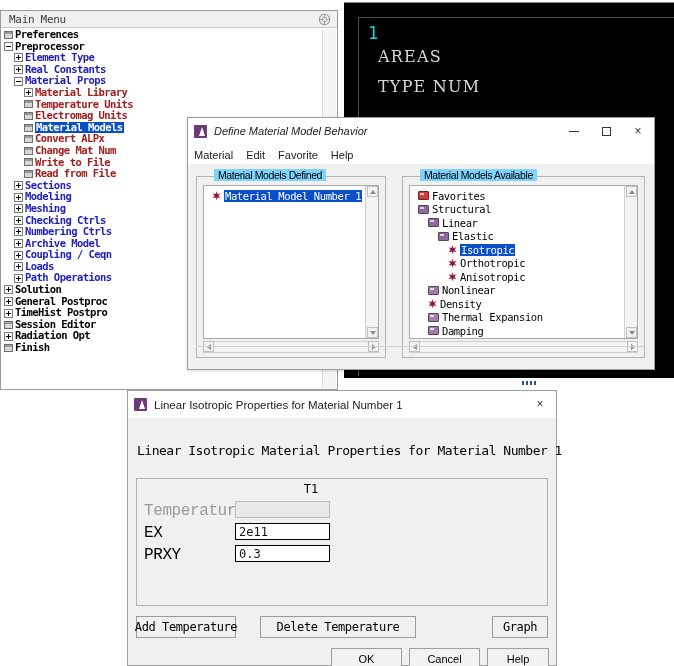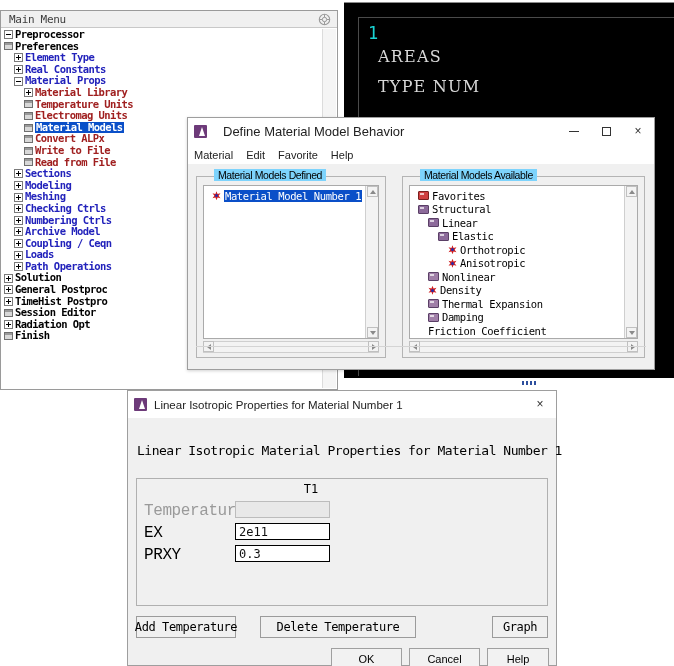--- a/index.html
+++ b/index.html
@@ -104,21 +104,21 @@
   .ansys-ico{
     width:13px;height:13px;margin-left:6px;flex:0 0 13px;
     background:#6d3a79;position:relative;border-radius:1px;
   }
   .ansys-ico::after{
     content:"";position:absolute;left:5px;top:2px;
     width:0;height:0;border-left:3px solid transparent;
     border-right:3px solid transparent;border-bottom:9px solid #ffffff;
   }
   #dd-title{
-    font-size:13px;color:#222;margin-left:16px;white-space:nowrap;
+    font-size:11px;color:#222;margin-left:7px;white-space:nowrap;font-style:italic;
   }
   .wbtns{position:absolute;right:0;top:0;height:26px;display:flex;align-items:center;}
   .wbtn{
     width:32px;height:26px;display:flex;align-items:center;justify-content:center;
     font-size:12px;color:#333;
   }
   .wbtn .min{display:block;width:10px;height:1px;background:#333;}
   .wbtn .max{display:block;width:9px;height:9px;border:1px solid #333;box-sizing:border-box;}
   #dd-menubar{
     height:19px;background:#ffffff;display:flex;align-items:center;
@@ -259,27 +259,27 @@
     <span id="mm-pin">
       <svg width="13" height="13" viewBox="0 0 13 13">
         <circle cx="6.5" cy="6.5" r="5.2" fill="none" stroke="#9a9a9a" stroke-width="1.1"></circle>
         <circle cx="6.5" cy="6.5" r="2.2" fill="none" stroke="#9a9a9a" stroke-width="1"></circle>
         <path d="M6.5 1.3 L6.5 4.3 M6.5 8.7 L6.5 11.7 M1.3 6.5 L4.3 6.5 M8.7 6.5 L11.7 6.5" stroke="#9a9a9a" stroke-width="1"></path>
       </svg>
     </span>
   </div>
   <div id="mm-tree">
       <div class="tnode lvl0">
+        <span class="boxicon"></span>
+        <span class="tlabel c-black">Preferences</span>
+      </div>
+      <div class="tnode lvl0">
         <span class="exp"></span>
         <span class="tlabel c-black">Preprocessor</span>
       </div>
-      <div class="tnode lvl0">
-        <span class="boxicon"></span>
-        <span class="tlabel c-black">Preferences</span>
-      </div>
       <div class="tnode lvl1">
         <span class="exp plus"></span>
         <span class="tlabel c-blue">Element Type</span>
       </div>
       <div class="tnode lvl1">
         <span class="exp plus"></span>
         <span class="tlabel c-blue">Real Constants</span>
       </div>
       <div class="tnode lvl1">
         <span class="exp"></span>
@@ -297,20 +297,24 @@
         <span class="boxicon"></span>
         <span class="tlabel c-red">Electromag Units</span>
       </div>
       <div class="tnode lvl2">
         <span class="boxicon"></span>
         <span class="tlabel c-red sel">Material Models</span>
       </div>
       <div class="tnode lvl2">
         <span class="boxicon"></span>
         <span class="tlabel c-red">Convert ALPx</span>
+      </div>
+      <div class="tnode lvl2">
+        <span class="boxicon"></span>
+        <span class="tlabel c-red">Change Mat Num</span>
       </div>
       <div class="tnode lvl2">
         <span class="boxicon"></span>
         <span class="tlabel c-red">Write to File</span>
       </div>
       <div class="tnode lvl2">
         <span class="boxicon"></span>
         <span class="tlabel c-red">Read from File</span>
       </div>
       <div class="tnode lvl1">
@@ -449,20 +453,24 @@
             <div class="lrow ind2">
               <span class="folder"></span>
               <span>Linear</span>
             </div>
             <div class="lrow ind3">
               <span class="folder"></span>
               <span>Elastic</span>
             </div>
             <div class="lrow ind4">
               <span class="redstar"></span>
+              <span class="lsel">Isotropic</span>
+            </div>
+            <div class="lrow ind4">
+              <span class="redstar"></span>
               <span>Orthotropic</span>
             </div>
             <div class="lrow ind4">
               <span class="redstar"></span>
               <span>Anisotropic</span>
             </div>
             <div class="lrow ind2">
               <span class="folder gray"></span>
               <span>Nonlinear</span>
             </div>

